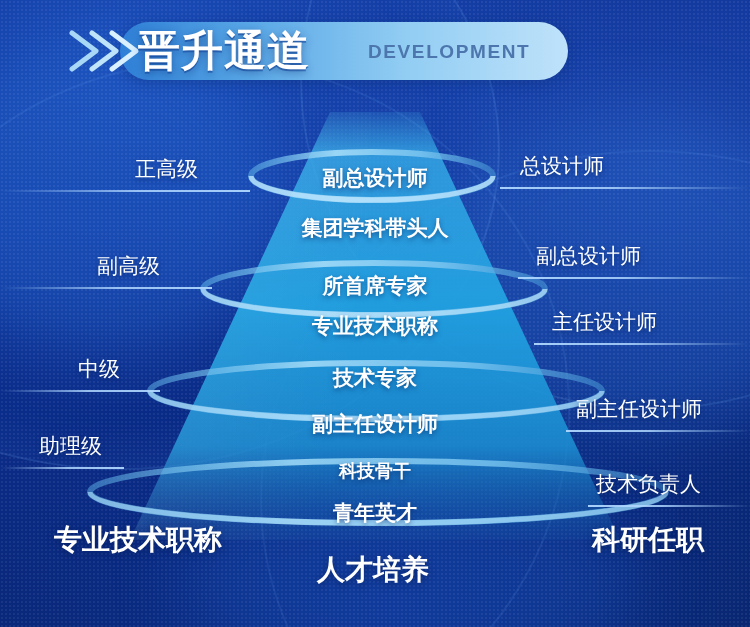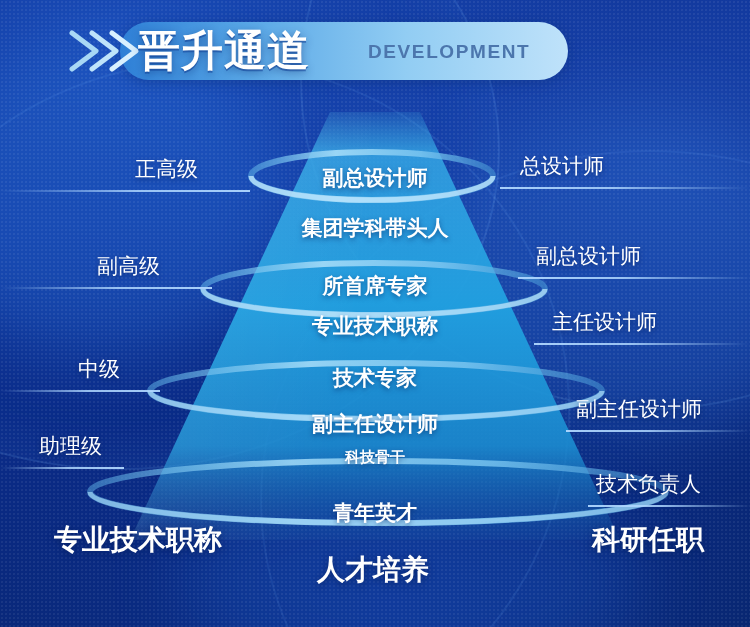--- a/index.html
+++ b/index.html
@@ -199,21 +199,21 @@
     </div>
   </div>
 
   <div>
     <div class="center-item" style="top:164px;font-size:21px;">副总设计师</div>
     <div class="center-item" style="top:214px;font-size:21px;">集团学科带头人</div>
     <div class="center-item" style="top:272px;font-size:21px;">所首席专家</div>
     <div class="center-item" style="top:312px;font-size:21px;">专业技术职称</div>
     <div class="center-item" style="top:364px;font-size:21px;">技术专家</div>
     <div class="center-item" style="top:410px;font-size:21px;">副主任设计师</div>
-    <div class="center-item" style="top:448px;font-size:15px;">科技骨干</div>
+    <div class="center-item" style="top:459px;font-size:18px;">科技骨干</div>
     <div class="center-item" style="top:499px;font-size:21px;">青年英才</div>
   </div>
 
   <div class="bottom-cap" id="cap-left">专业技术职称</div>
   <div class="bottom-cap" id="cap-center">人才培养</div>
   <div class="bottom-cap" id="cap-right">科研任职</div>
 
 </div>
 
 </body></html>

